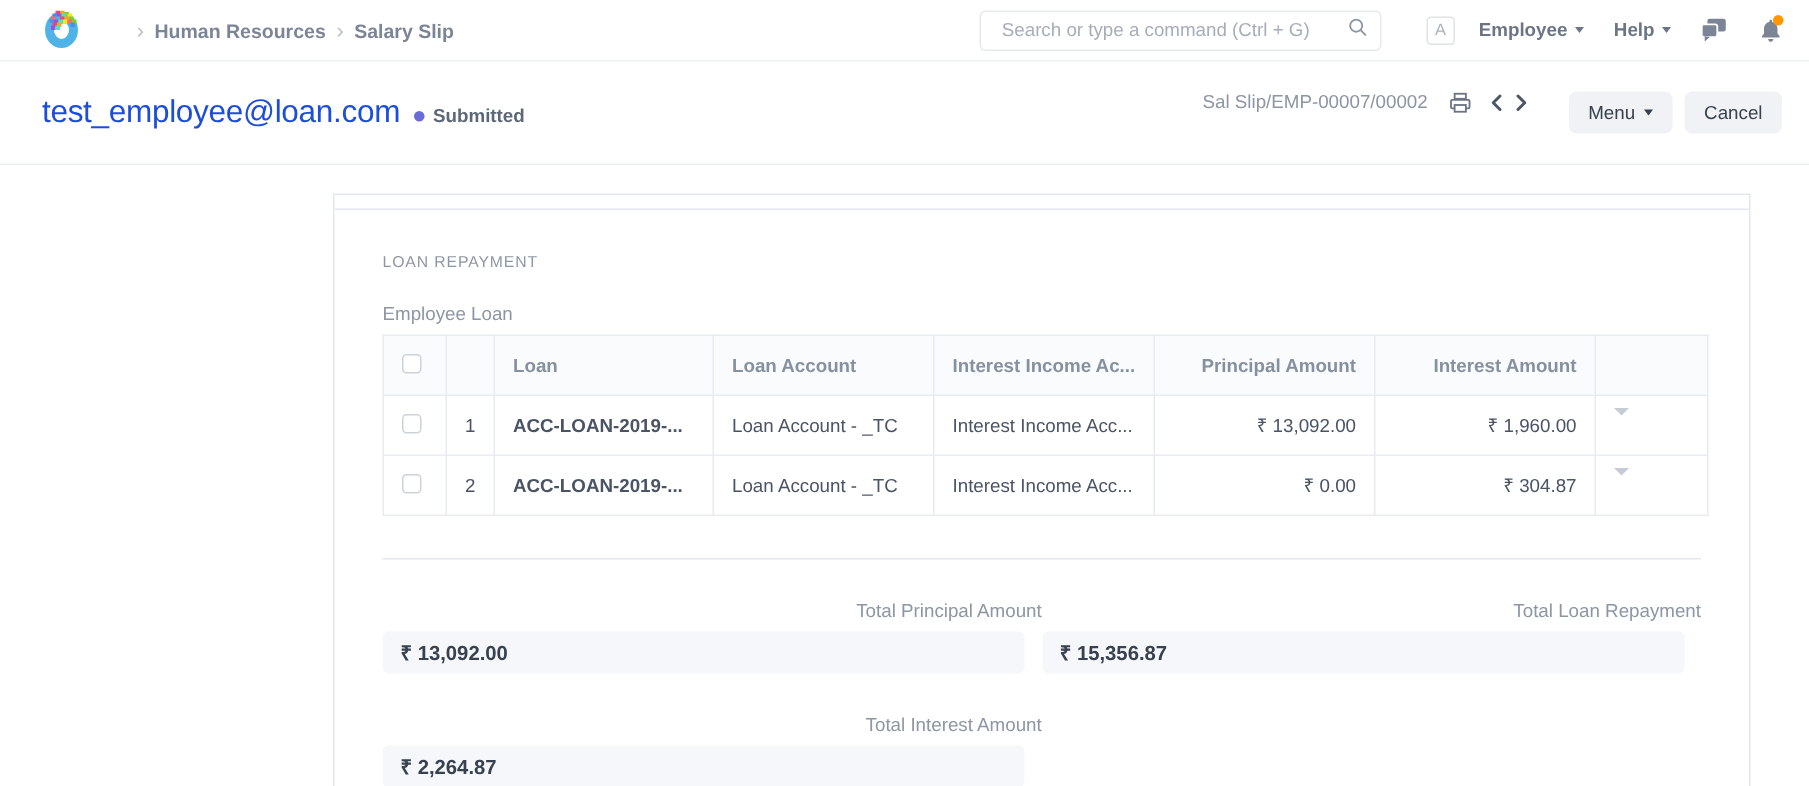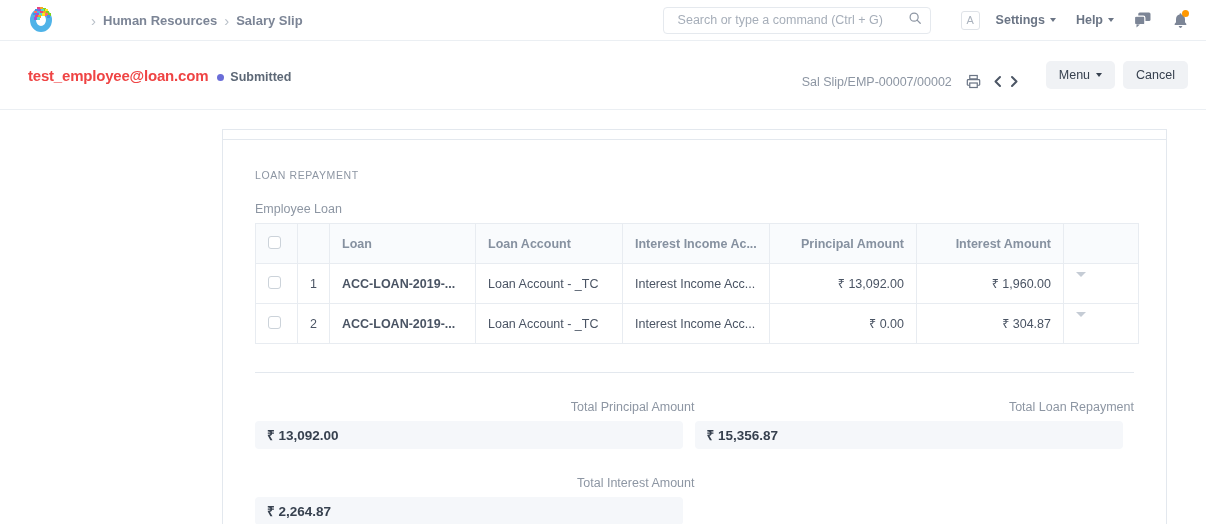--- a/index.html
+++ b/index.html
@@ -95,34 +95,34 @@
   
   .pagehead {
     position: absolute; top: 41px; left: 0;
     width: 1206px; height: 69px;
     background: #fff;
     border-bottom: 1px solid #ebeff3;
     display: flex; align-items: center;
   }
   .title {
     margin-left: 28px;
-    font-size: 15px; font-weight: bold;
-    color: #ef4444; letter-spacing: -0.2px;
+    font-size: 21px; font-weight: normal;
+    color: #1d4ed8; letter-spacing: -0.2px;
     white-space: nowrap;
   }
   .status {
     display: flex; align-items: center; gap: 6px;
     margin-left: 9px; margin-top: 4px;
   }
   .status-dot { width: 7px; height: 7px; border-radius: 50%; background: #6a6dd8; }
   .status-label { font-size: 12.5px; font-weight: bold; color: #5d6876; }
 
   .head-right {
     margin-left: auto; margin-right: 18px;
-    display: flex; align-items: flex-end;
+    display: flex; align-items: flex-start;
   }
   .docname { font-size: 12.5px; color: #8d96a3; margin-right: 14px; white-space: nowrap; }
   .icon-btn { margin-right: 10px; display: flex; align-items: center; }
   .icon-btn.chev { margin-right: 2px; }
   .btn {
     height: 28px; border-radius: 5px;
     background: #f0f2f5; color: #37414f;
     font-size: 12.5px;
     display: flex; align-items: center; justify-content: center;
     padding: 0 13px; gap: 6px;
@@ -266,21 +266,21 @@
         <svg width="14" height="14" viewBox="0 0 16 16" fill="none" stroke="#8d96a3" stroke-width="1.4">
           <circle cx="7" cy="7" r="4.6"></circle>
             <line x1="10.4" y1="10.4" x2="14" y2="14" stroke-linecap="round"></line>
         </svg>
       </span>
     </div>
 
     <div class="avatar">A</div>
 
     <div class="navlink">
-      <span>Settings</span>
+      <span>Employee</span>
       <span class="caret"></span>
     </div>
 
     <div class="navlink">
       <span>Help</span>
       <span class="caret"></span>
     </div>
 
     <div class="nav-icon">
       <svg width="17" height="16" viewBox="0 0 18 17" fill="#7c8596">

